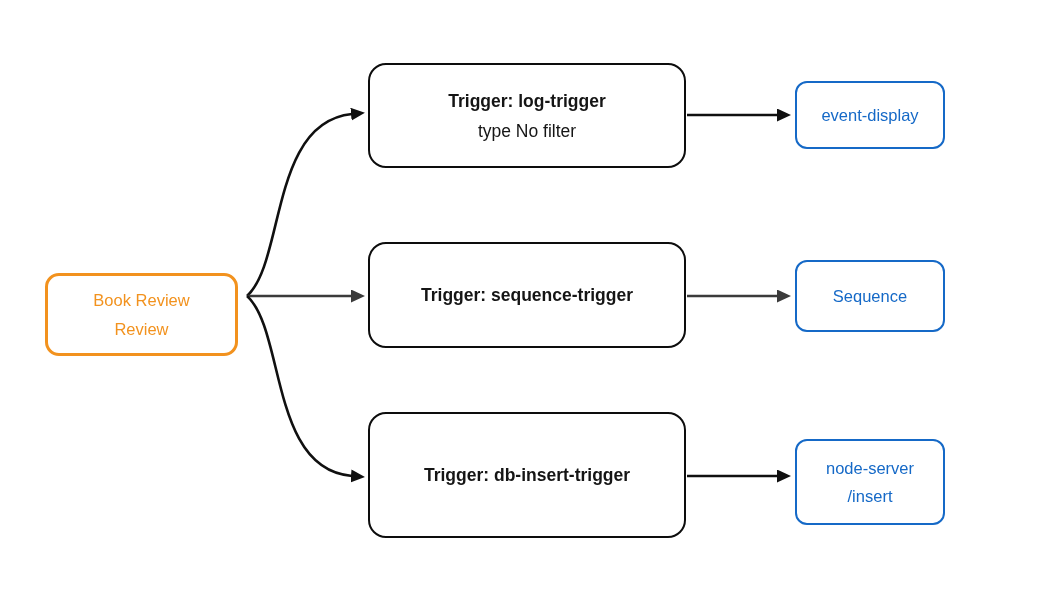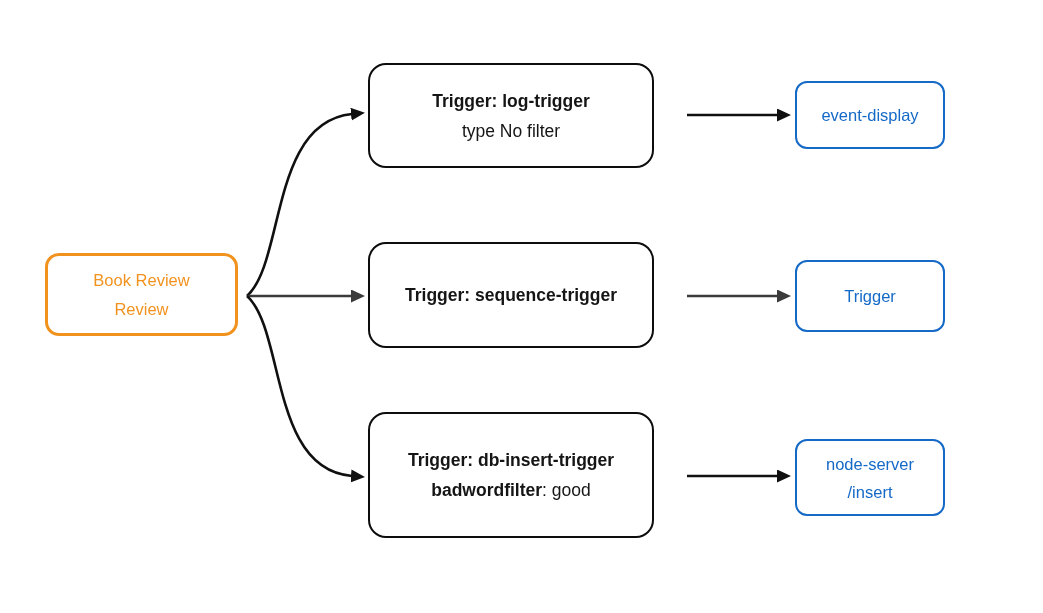--- a/index.html
+++ b/index.html
@@ -27,47 +27,47 @@
   .arrow-black{fill:var(--edge-black);}
   .arrow-gray{fill:var(--edge-gray);}
   .node{
     position:absolute;
     display:flex;flex-direction:column;
     align-items:center;justify-content:center;
     text-align:center;
     background:var(--background);
   }
   .node.broker{
-    left:45px;top:253px;width:193px;height:83px;
+    left:45px;top:273px;width:193px;height:83px;
     border:3px solid var(--orange);
     border-radius:14px;
     color:var(--orange);
     font-size:16.5px;line-height:29px;
   }
   .node.trigger{
     border:2.6px solid var(--node-border-dark);
     border-radius:18px;
     color:var(--text-dark);
     font-size:17.5px;line-height:30px;
-    left:368px;width:286px;
+    left:368px;width:318px;
   }
   .node.trigger .b{font-weight:700;}
   .t1{top:63px;height:105px;}
   .t2{top:242px;height:106px;text-align:right;}
   .t3{top:412px;height:126px;}
   .node.target{
     border:2.6px solid var(--blue);
     border-radius:12px;
     color:var(--blue);
     font-size:16.5px;line-height:28px;
     left:795px;width:150px;
   }
   .b1{top:81px;height:68px;}
   .b2{top:260px;height:72px;}
-  .b3{top:439px;height:77px;}
+  .b3{top:439px;height:86px;}
   .tline{white-space:nowrap;}
 </style>
 </head>
 <body>
 
 <div class="stage">
 
   <svg class="edges" viewBox="0 0 1043 613" xmlns="http://www.w3.org/2000/svg">
     <defs>
       <marker id="arrowBlack" markerUnits="userSpaceOnUse" markerWidth="16" markerHeight="14" refX="1" refY="6.5" orient="auto">
@@ -94,29 +94,28 @@
     <div class="tline"><span class="b">Trigger: log-trigger</span></div>
     <div class="tline"><span>type No filter</span></div>
   </div>
 
   <div class="node trigger t2">
     <div class="tline"><span class="b">Trigger: sequence-trigger</span></div>
   </div>
 
   <div class="node trigger t3">
     <div class="tline"><span class="b">Trigger: db-insert-trigger</span></div>
-    <div class="tline"><span class="b">badwordfilter</span><span>: good</span></div>
   </div>
 
   <div class="node target b1">
     <div class="tline">event-display</div>
   </div>
 
   <div class="node target b2">
-    <div class="tline">Trigger</div>
+    <div class="tline">Sequence</div>
   </div>
 
   <div class="node target b3">
     <div class="tline">node-server</div>
     <div class="tline">/insert</div>
   </div>
 
 </div>
 
 </body></html>

